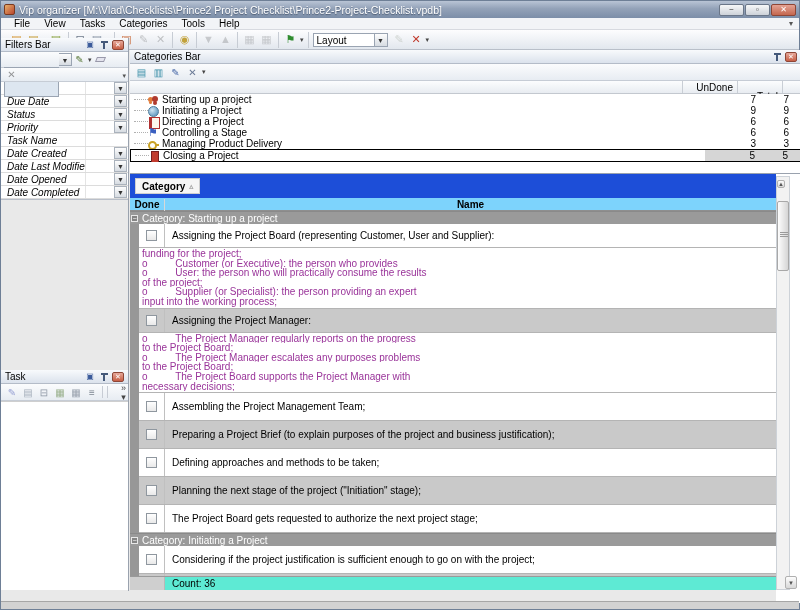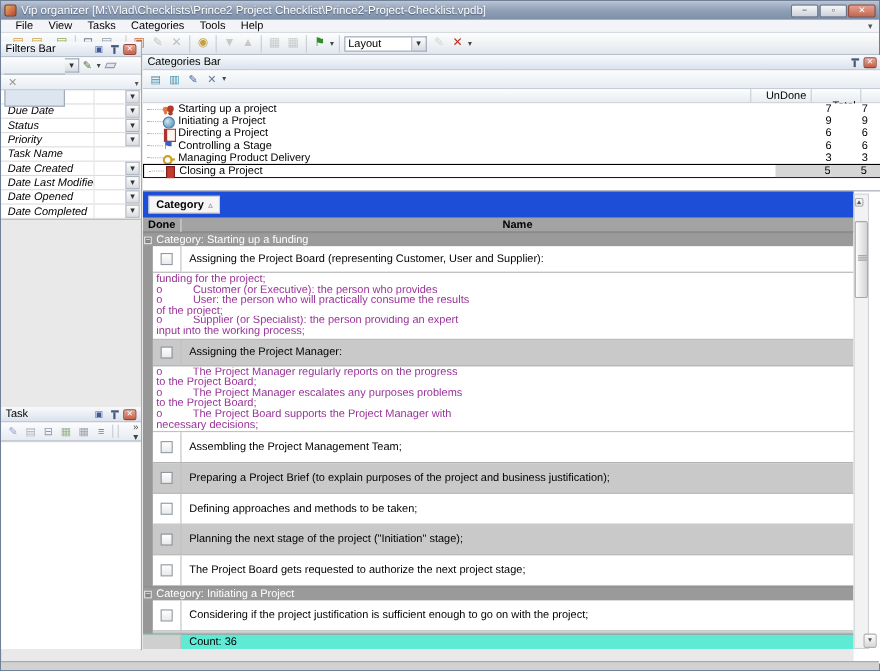--- a/index.html
+++ b/index.html
@@ -102,21 +102,21 @@
   .key-icon::before { content:""; position:absolute; left:0; top:2px; width:5px; height:5px; border:2px solid #c9a227; border-radius:50%; }
   .key-icon::after { content:""; position:absolute; left:7px; top:5px; width:4px; height:2px; background:#c9a227; box-shadow:2px 2px 0 -1px #c9a227; }
   .door-icon::before { content:""; position:absolute; left:2px; top:0; width:6px; height:10px; background:#c23b2e; border:1px solid #7a1f1f; }
 
   
   .table-panel { position:absolute; left:0; top:123px; width:671px; height:430px; background:#fff; border-top:1px solid #9aa2ae; }
   .groupby-band { position:absolute; left:0; top:0; width:646px; height:24px; background:#1d4ed8; display:flex; align-items:center; padding-left:5px; }
   .groupby-btn { background:#f6f6f6; border:1px solid #cfcfcf; height:16px; padding:0 6px; display:flex; align-items:center; gap:4px;
     font-weight:bold; font-size:10px; }
   .sort-tri { color:#a8a8a8; font-size:8px; }
-  .grid-colheader { position:absolute; left:0; top:24px; width:646px; height:13px; background:#a3a3a3; border-bottom:1px solid #8f8f8f;
+  .grid-colheader { position:absolute; left:0; top:24px; width:646px; height:13px; background:#7dd3fc; border-bottom:1px solid #8f8f8f;
     font-weight:bold; font-size:10px; }
   .col-done { position:absolute; left:0; width:35px; text-align:center; top:1px; border-right:1px solid #d8d8d8; height:12px; }
   .col-name { position:absolute; left:35px; right:0; text-align:center; top:1px; }
   .grid-rows { position:absolute; left:0; top:37px; width:646px; height:366px; overflow:hidden; background:#fff; }
   .indent-strip { position:absolute; left:0; top:0; bottom:0; width:9px; background:#979797; }
   .group-row { position:relative; height:13px; background:#9a9a9a; color:#fff; display:flex; align-items:center;
     border-top:1px solid #8a8a8a; font-size:10px; }
   .expander { width:7px; height:7px; background:#848484; border:1px solid #e8e8e8; color:#fff; font-size:7px; line-height:5px;
     text-align:center; margin:0 4px 0 1px; }
   .task-row { position:relative; margin-left:9px; height:28px; display:flex; align-items:center; border-bottom:1px solid #b4b4b4; background:#fff; }
@@ -409,21 +409,21 @@
         </span>
       </div>
       <div class="grid-colheader">
         <span class="col-done">Done</span>
         <span class="col-name">Name</span>
       </div>
       <div class="grid-rows" id="grid-rows">
         <div class="indent-strip"></div>
       <div class="group-row">
             <span class="expander">−</span>
-            <span>Category: Starting up a funding</span>
+            <span>Category: Starting up a project</span>
           </div>
           <div class="task-row withnotes">
             <div class="done-cell">
               <span class="checkbox"></span>
             </div>
             <div class="name-cell">Assigning the Project Board (representing Customer, User and Supplier):</div>
           </div>
           <div class="note-block">
             <div class="note-line">funding for the project;</div>
             <div class="note-line">o          Customer (or Executive): the person who provides</div>

